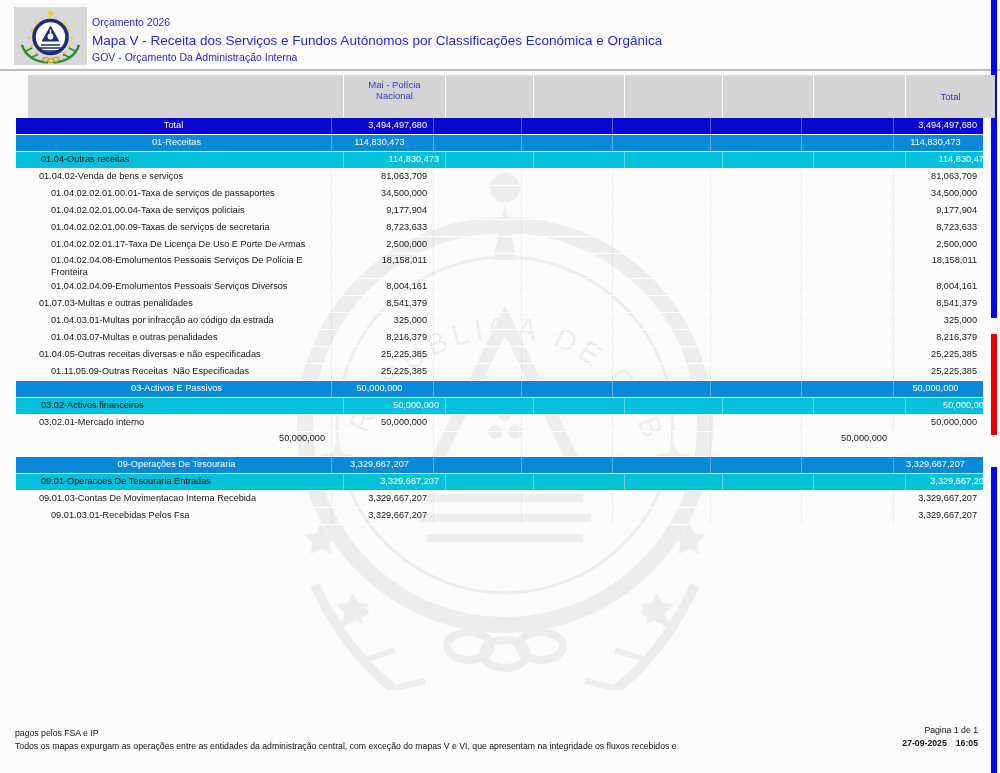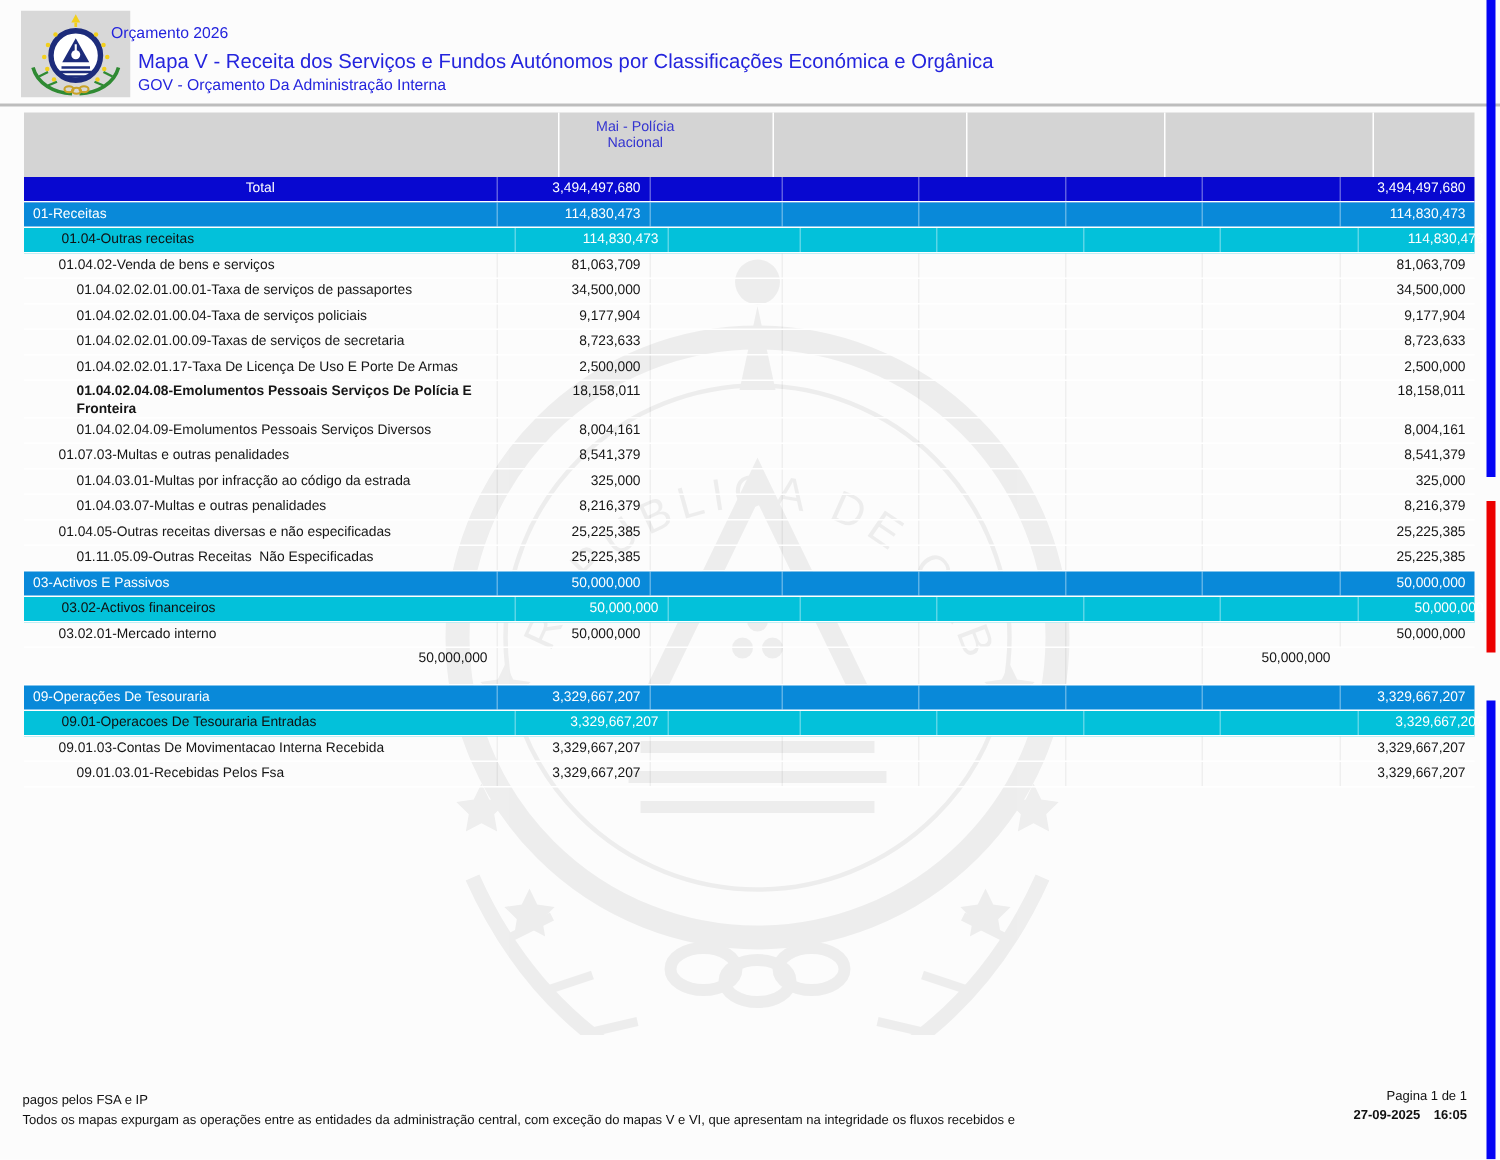--- a/index.html
+++ b/index.html
@@ -1,55 +1,55 @@
 <!DOCTYPE html>
 <html><head>
 <meta charset="utf-8">
 <style>
   html,body{margin:0;padding:0;}
   body{background:#fff;}
   .page{position:relative;width:1000px;height:773px;background:#fcfcfc;overflow:hidden;
         font-family:"Liberation Sans", sans-serif;-webkit-font-smoothing:antialiased;}
   
   .logo-box{position:absolute;left:14px;top:7px;width:73px;height:58px;}
-  .t-small{position:absolute;left:74px;top:16px;font-size:10.5px;color:#2424dd;text-align:center;}
+  .t-small{position:absolute;left:92px;top:16px;font-size:10.5px;color:#2424dd;text-align:center;}
   .t-main{position:absolute;left:92px;top:33px;font-size:13.5px;color:#2424dd;}
   .t-sub{position:absolute;left:92px;top:51px;font-size:10.5px;color:#2424dd;}
   .hrule{position:absolute;left:0;top:69px;width:1000px;height:2px;background:#bdbdbd;}
   
   .ebar{position:absolute;left:991px;width:6px;}
   .ebar-top{top:0;height:318px;background:#0404f4;}
   .ebar-mid{top:334px;height:101px;background:#ec0000;}
   .ebar-bot{top:467px;height:306px;background:#0404f4;}
   
   .wmark{position:absolute;left:245px;top:130px;width:520px;height:560px;pointer-events:none;}
   
   .grid8{display:grid;grid-template-columns:315px 102px 88px 91px 98px 91px 92px 90px;}
-  .thead{position:absolute;left:16px;top:75px;width:967px;height:43px;background:#d4d4d4;z-index:2;gap:41px;}
+  .thead{position:absolute;left:28px;top:75px;width:967px;height:43px;background:#d4d4d4;z-index:2;}
   .hcell{box-sizing:border-box;}
   .hcell + .hcell{border-left:1px solid #ffffff;}
   .hc-entity{color:#3434d0;font-size:9.5px;line-height:11px;text-align:center;padding:4px 6px 0 6px;}
   .hc-total{color:#3434d0;font-size:9.5px;text-align:center;padding-top:16px;}
   .tbody{position:absolute;left:16px;top:118px;width:967px;z-index:2;}
   .trow{height:17px;box-sizing:border-box;border-bottom:1px solid #ffffff;font-size:9.2px;}
   .trow.tall{height:25px;}
   .cell{box-sizing:border-box;line-height:15px;overflow:visible;}
   .tall .cell{line-height:11.5px;padding-top:1px;}
   .c-desc{white-space:pre;color:#151515;}
-  .tall .c-desc{white-space:pre-wrap;font-weight:bold;}
+  .tall .c-desc{white-space:pre-wrap;}
   .c-num{text-align:right;padding-right:6px;white-space:pre;color:#151515;}
   .ind0{padding-left:6px;}
   .ind1{padding-left:13px;}
   .ind2{padding-left:23px;}
   .ind3{padding-left:35px;}
   .r-total{background:#0808d0;}
   .r-total .cell{color:#ffffff;}
   .r-total .c-desc{text-align:center;padding-left:0;}
   .r-band0{background:#0989d9;}
-  .r-band0 .cell{color:#ffffff;}
+  .r-band0 .cell{color:#ffffff;text-align:center;}
   .r-band1{background:#03c1da;padding-left:12px;}
   .r-band1 .c-desc{color:#101010;}
   .r-band1 .c-num{color:#ffffff;}
   .r-total .cell + .cell,.r-band0 .cell + .cell,.r-band1 .cell + .cell{border-left:1px solid rgba(255,255,255,.35);}
   .r-detail .cell + .cell{border-left:1px solid rgba(0,0,0,.05);}
   
   .f-note{position:absolute;left:15px;top:727px;width:770px;font-size:8.7px;line-height:13px;color:#111;}
   .f-right{position:absolute;right:22px;top:724px;text-align:right;font-size:8.7px;color:#111;line-height:13px;}
   .f-dt span{white-space:pre;font-weight:bold;}
   .f-time{margin-left:9px;}

